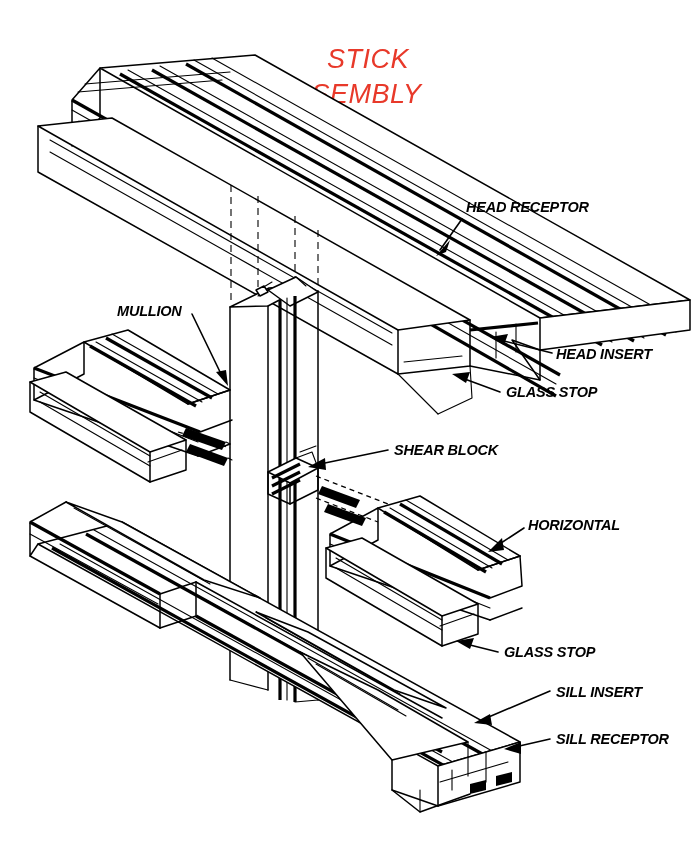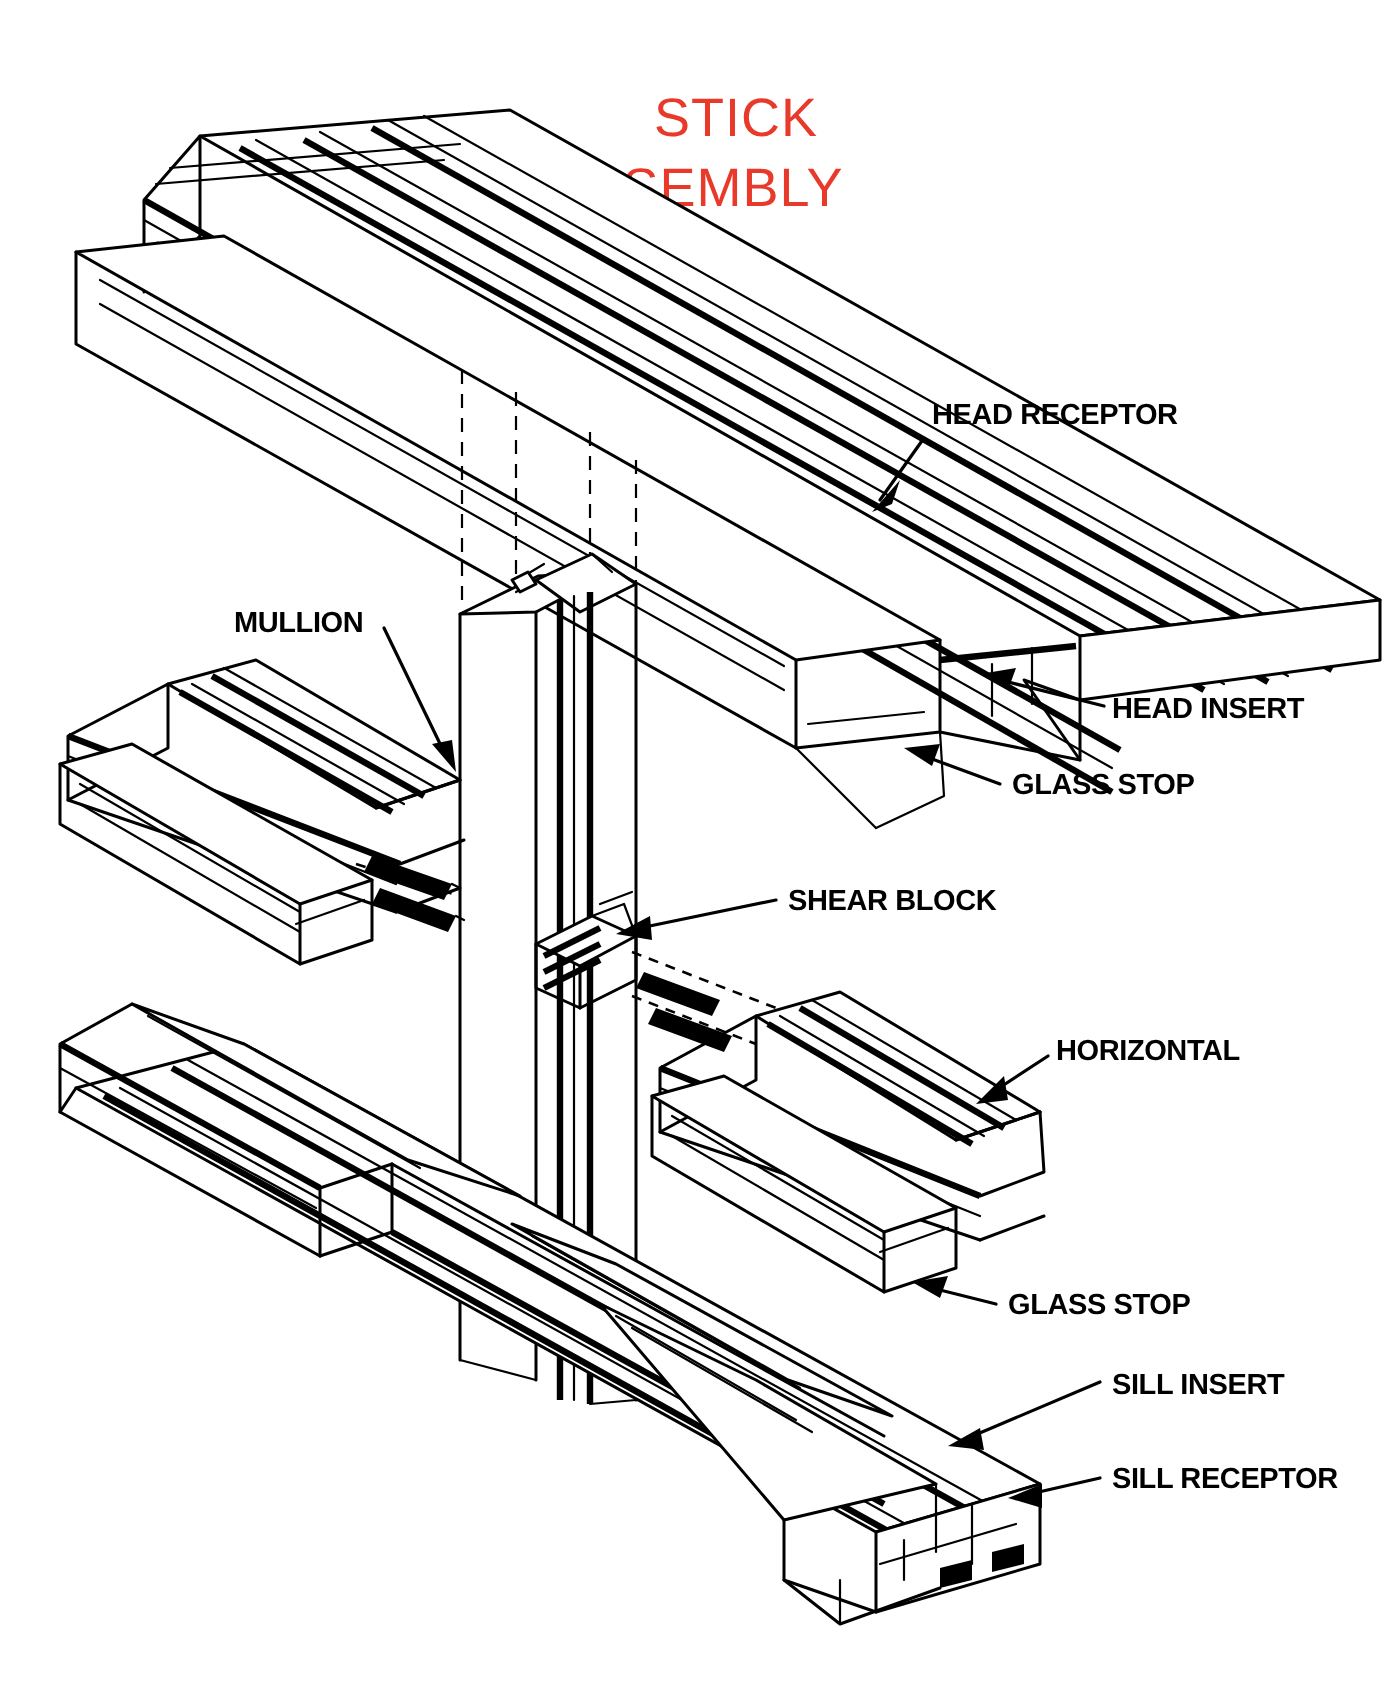--- a/index.html
+++ b/index.html
@@ -10,20 +10,21 @@
   }
   body {
     font-family: "Liberation Sans", sans-serif;
   }
   #page {
     position: relative;
     width: 695px;
     height: 852px;
     background: #ffffff;
     overflow: hidden;
+    font-style: italic;
   }
   #diagram {
     position: absolute;
     left: 0;
     top: 0;
     width: 695px;
     height: 852px;
   }
   .title-text {
     font-family: "Liberation Sans", sans-serif;

